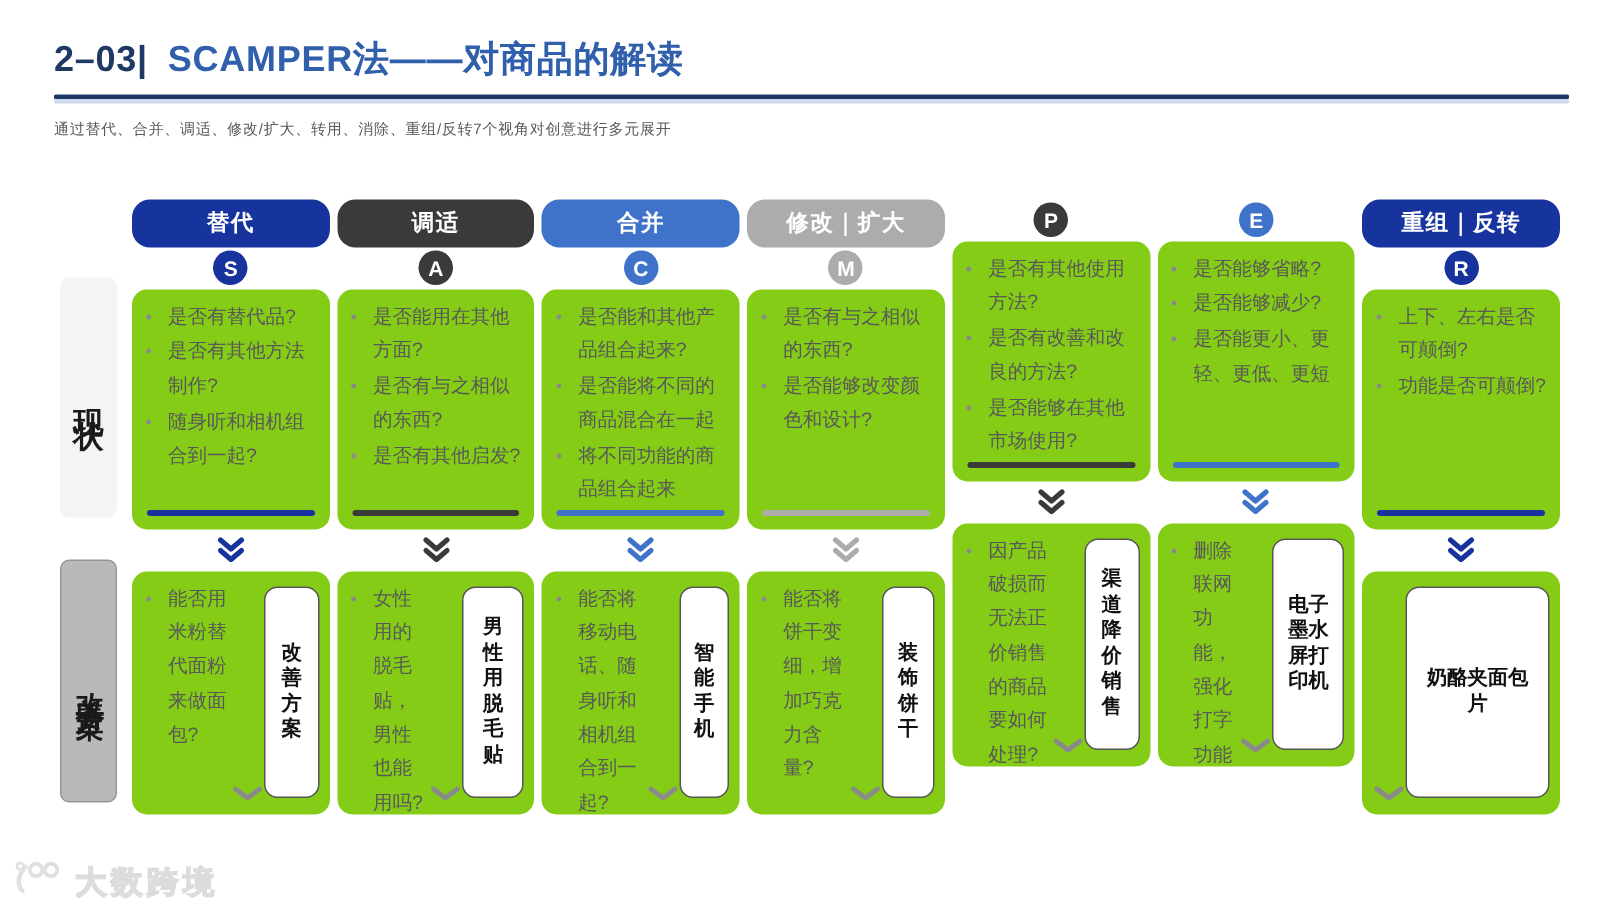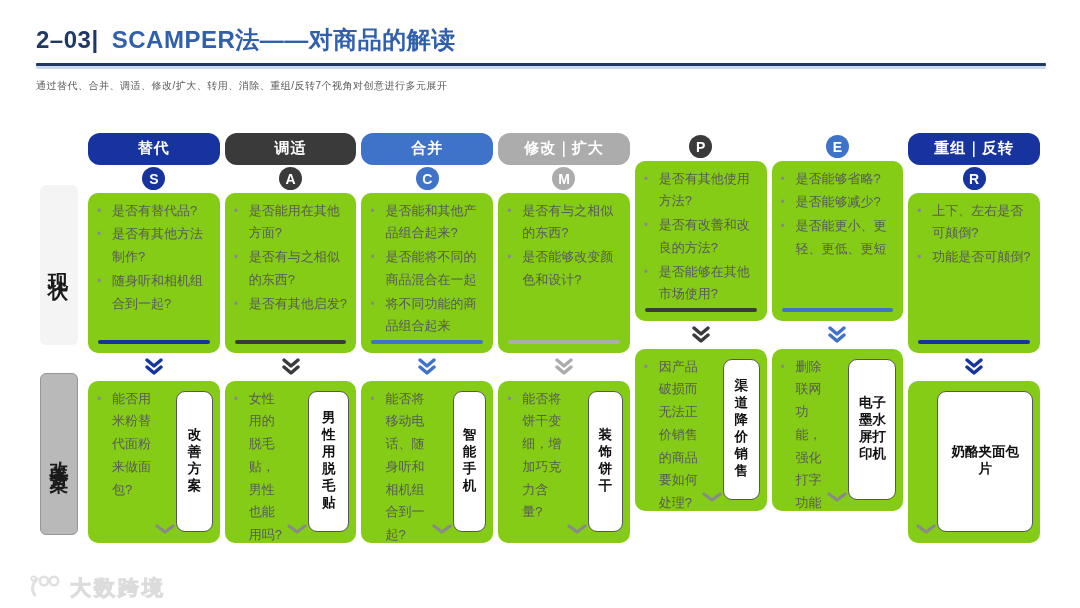--- a/index.html
+++ b/index.html
@@ -51,21 +51,21 @@
   .dchev-row { height:28px; display:flex; align-items:center; justify-content:center; color:var(--tone); }
 
   .improve-card { height:162px; display:flex; flex-direction:row; }
   .down-row { margin-top:auto; display:flex; justify-content:center; color:#8a8a8a; }
   .result-box { margin:3px auto 2px auto; background:#fff; border:1.4px solid #565656;
     border-radius:9px; padding:5px 9px; min-height:26px; max-width:114px;
     font-size:13.5px; font-weight:bold; color:#111; text-align:center; line-height:1.25;
     display:flex; align-items:center; justify-content:center; }
 
   
-  .watermark { position:absolute; left:28px; bottom:6px; display:flex; align-items:center;
+  .watermark { position:absolute; left:8px; bottom:6px; display:flex; align-items:center;
     gap:6px; color:#e2e2e2; }
   .wm-text { font-size:21px; font-weight:bold; letter-spacing:3px;
     color:#ececec; -webkit-text-stroke:1px #dcdcdc; }
 </style>
 </head>
 <body>
 
 <div class="header">
   <div class="title-row">
     <span class="title-prefix">2–03|</span>

